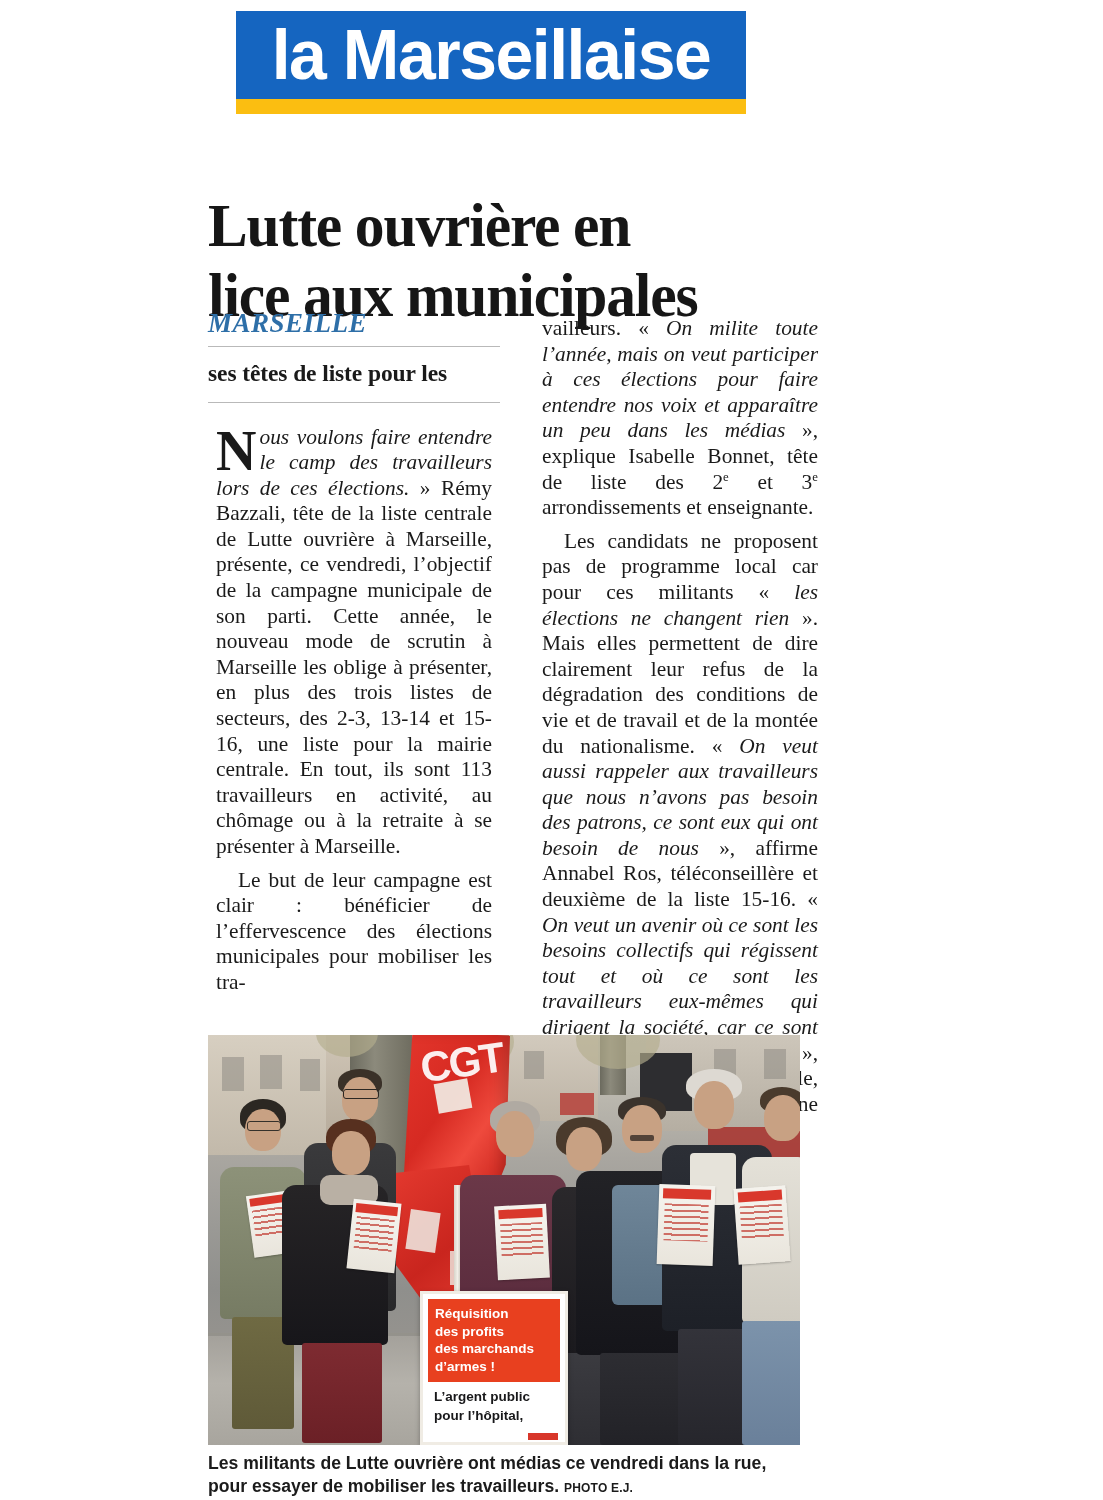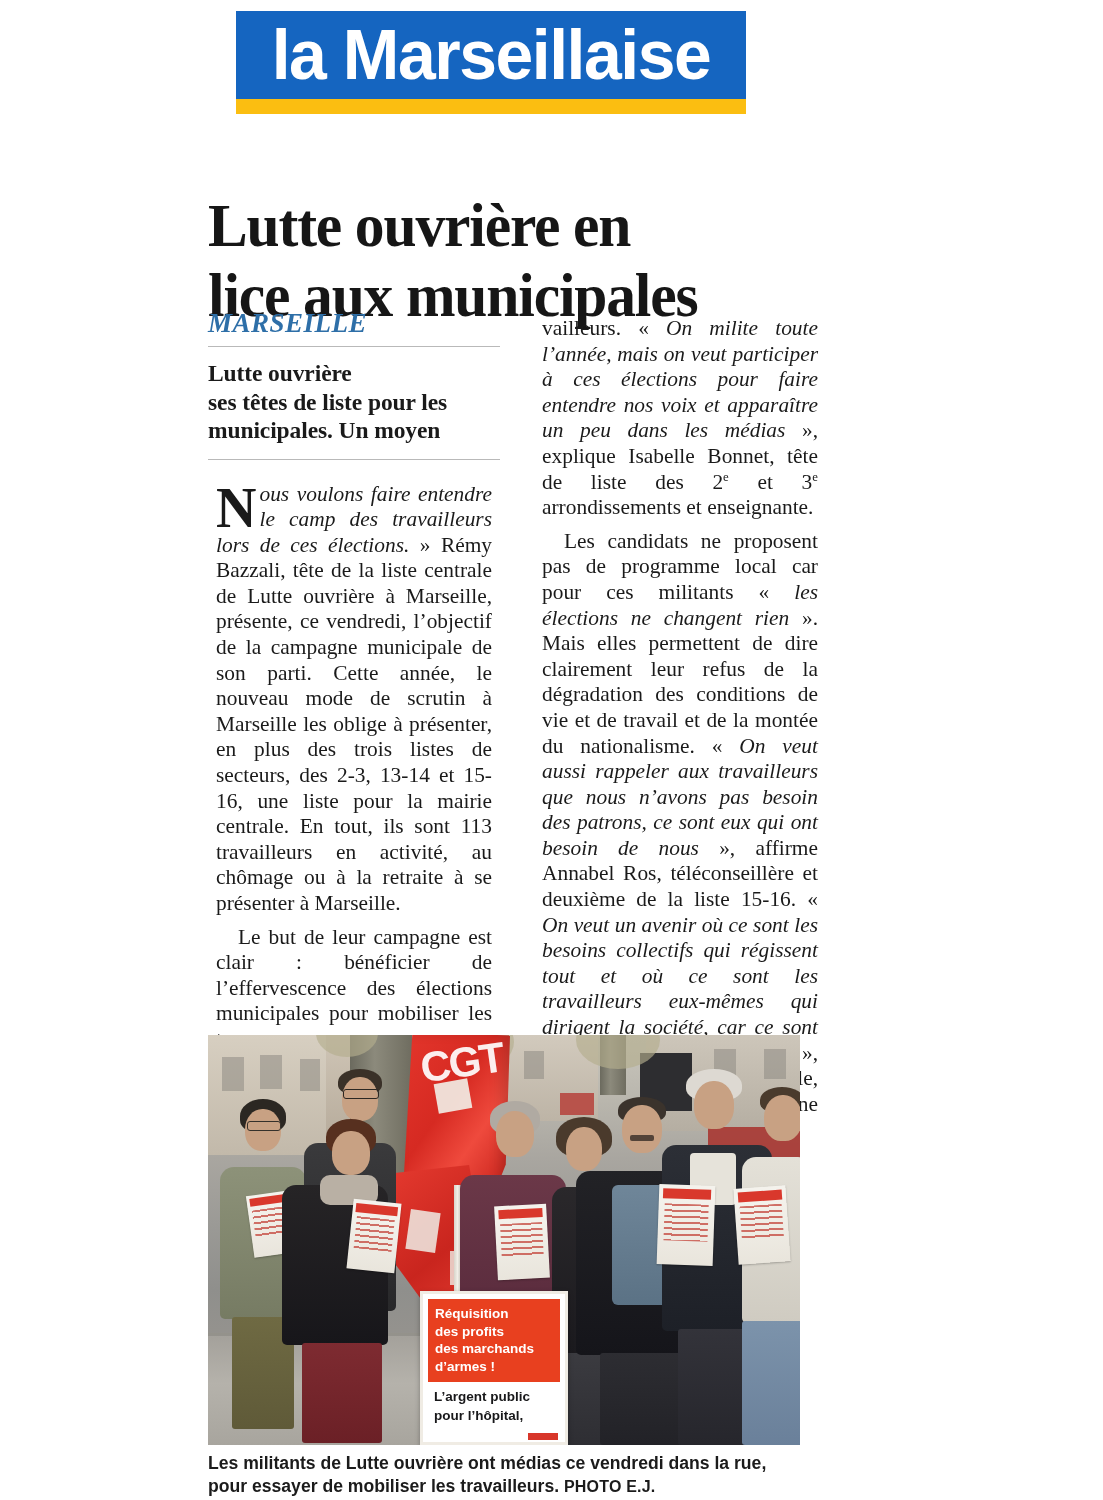--- a/index.html
+++ b/index.html
@@ -293,44 +293,42 @@
     left: 208px;
     top: 1452px;
     width: 600px;
     font-family: "Liberation Sans", sans-serif;
     font-weight: bold;
     font-size: 17.6px;
     line-height: 22.5px;
     color: #1b1b1b;
   }
   .caption .credit {
-    font-size: 16px;
+    font-size: 12px;
     letter-spacing: .2px;
   }
 </style>
 </head>
 <body>
 
 <div class="masthead">
   <div class="masthead-title">la Marseillaise</div>
   <div class="masthead-bar"></div>
 </div>
 
 <h1 class="headline">
   <span class="headline-line">Lutte ouvrière en</span>
   <span class="headline-line">lice aux municipales</span>
 </h1>
 
 <div class="col col-left">
   <div class="kicker">MARSEILLE</div>
   <div class="rule"></div>
   <div class="standfirst">
-    <span>Lutte ouvrière</span>
     <span>ses têtes de liste pour les</span>
-    <span>municipales. Un moyen</span>
   </div>
   <div class="rule rule-2"></div>
 
   <div class="body-text" style="margin-top:22px;">
     <p class="first">
       <span class="dropcap">N</span><i>ous voulons faire entendre le camp des travailleurs lors de ces élections.</i><span> » Rémy Bazzali, tête de la liste centrale de Lutte ouvrière à Marseille, présente, ce vendredi, l’objectif de la campagne municipale de son parti. Cette année, le nouveau mode de scrutin à Marseille les oblige à présenter, en plus des trois listes de secteurs, des 2-3, 13-14 et 15-16, une liste pour la mairie centrale. En tout, ils sont 113 travailleurs en activité, au chômage ou à la retraite à se présenter à Marseille.</span>
     </p>
     <p><span>Le but de leur campagne est clair : bénéficier de l’effervescence des élections municipales pour mobiliser les tra-</span></p>
   </div>
 </div>

